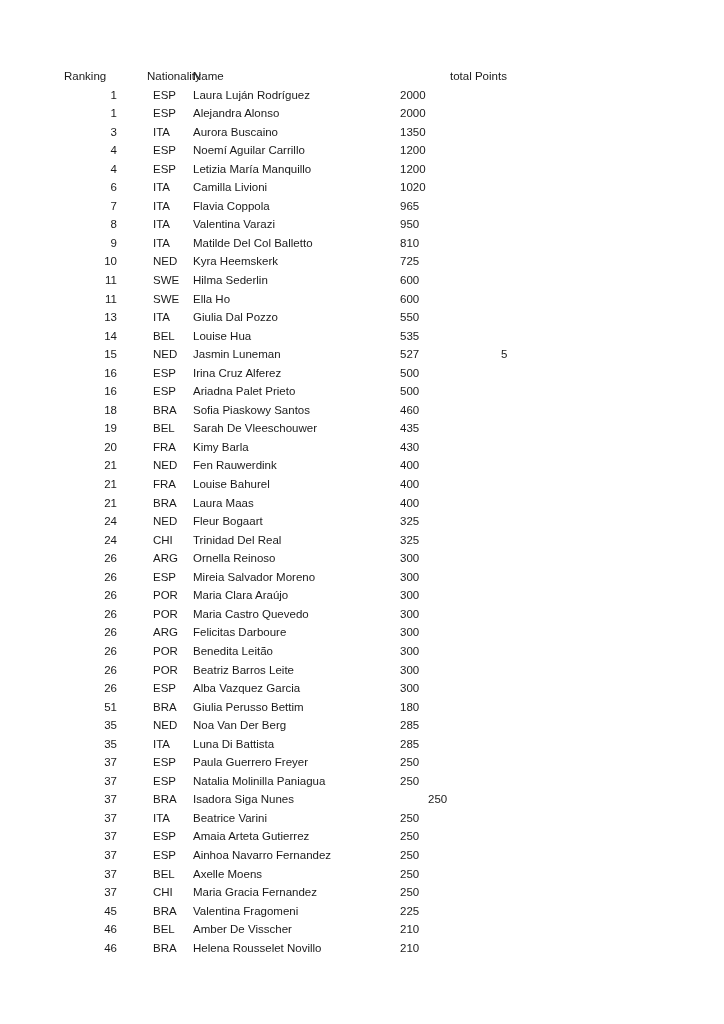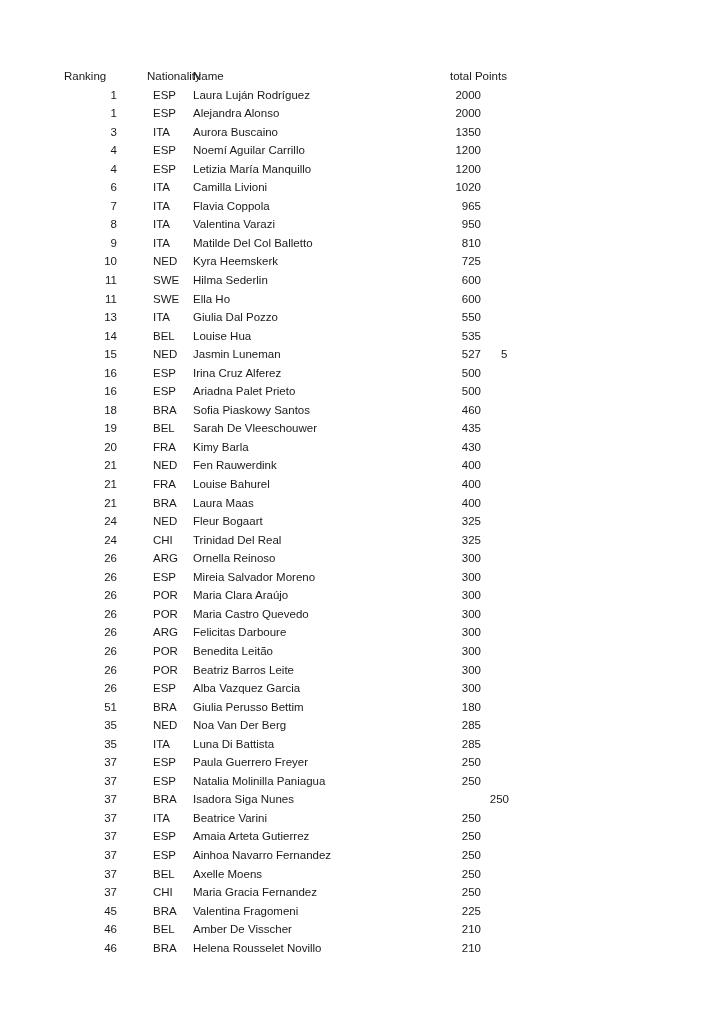--- a/index.html
+++ b/index.html
@@ -8,21 +8,21 @@
     .sheet { position: absolute; left: 0; top: 67px; width: 724px; }
     .row { position: relative; height: 18.55px; line-height: 18.55px; white-space: nowrap; }
     .cell { position: absolute; top: 0; }
     .h-rank { left: 64px; }
     .h-nat { left: 120px; margin-left: 27px; }
     .h-name { left: 193px; }
     .h-pts { left: 410px; margin-left: 40px; }
     .c-rank { left: 60px; width: 57px; text-align: right; }
     .c-nat { left: 112px; margin-left: 41px; }
     .c-name { left: 193px; text-align: center; }
-    .c-pts { left: 400px; width: 81px; text-align: right; }
+    .c-pts { left: 400px; width: 81px; text-align: left; }
     .c-pts.offset { left: 428px; }
     .c-extra { left: 501px; }
   </style>
 </head>
 <body>
 
 <div class="sheet">
   <div class="row">
     <span class="cell h-rank">Ranking</span>
     <span class="cell h-nat">Nationality</span>

